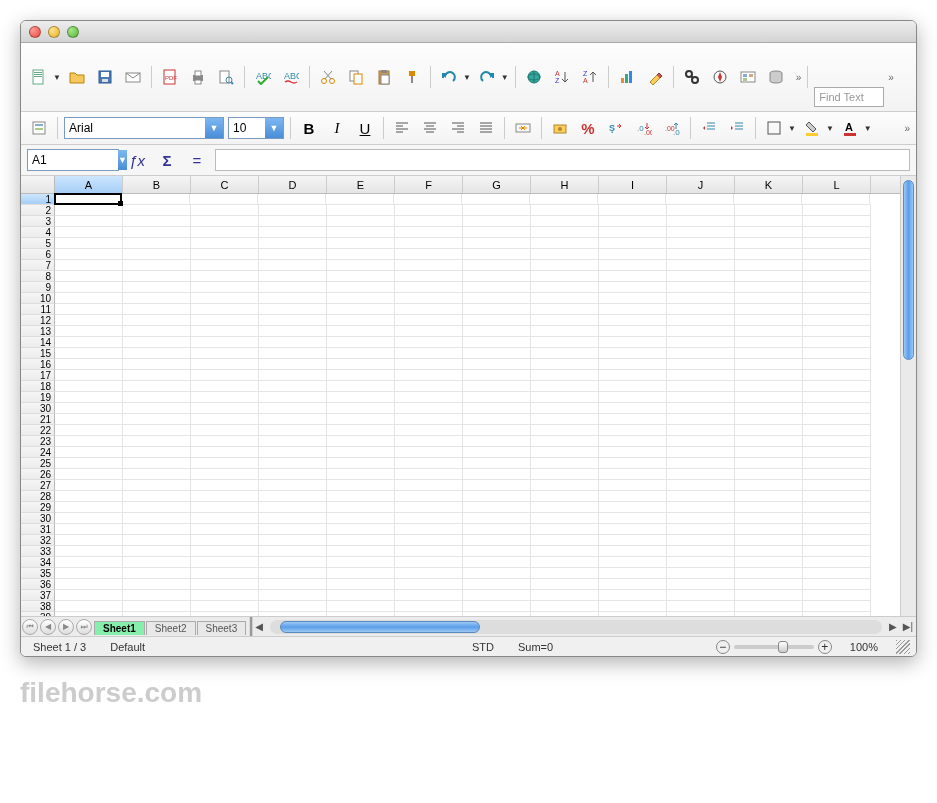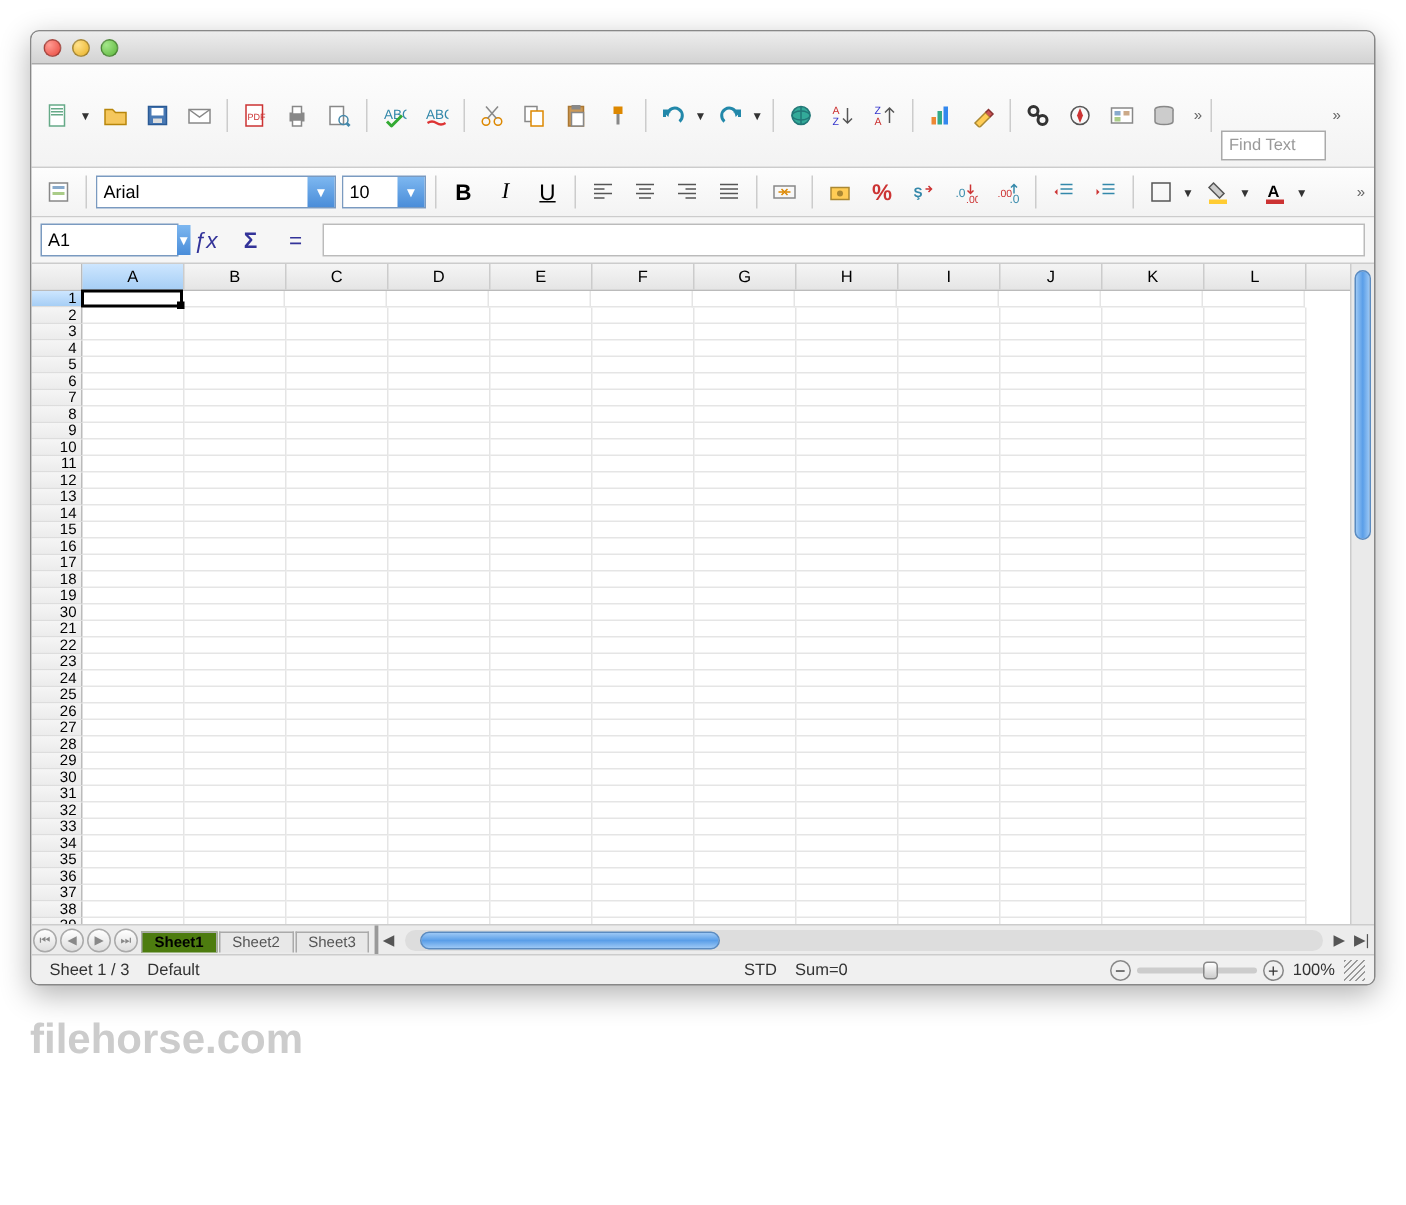--- a/index.html
+++ b/index.html
@@ -36,26 +36,26 @@
 .row-h.sel { background: linear-gradient(#cde6ff,#a6cef5); }
 .cell { width: 68px; border-right: 1px solid #e5e5e5; border-bottom: 1px solid #e5e5e5; }
 .cell.active { border: 2px solid #000; margin: -1px 0 0 -1px; position: relative; }
 .cell.active::after { content:""; position:absolute; right:-3px; bottom:-3px; width:5px; height:5px; background:#000; }
 .vscroll { width: 16px; background: #eaeaea; position: relative; border-left: 1px solid #ccc; }
 .vscroll-thumb { position: absolute; top: 4px; left: 2px; right: 2px; height: 180px; background: linear-gradient(to right,#9cc8f5,#5a9ee8,#9cc8f5); border-radius: 7px; border: 1px solid #5b8bc0; }
 .tabs-row { display: flex; align-items: center; height: 20px; background: #ececec; border-top: 1px solid #ccc; }
 .tab-nav { display: flex; }
 .tab-nav-btn { width: 16px; height: 16px; border: 1px solid #aaa; background: linear-gradient(#fff,#ddd); border-radius: 8px; margin: 0 1px; font-size: 8px; display: flex; align-items: center; justify-content: center; cursor: pointer; color: #888; }
 .sheet-tab { background: #fff; border: 1px solid #aaa; border-bottom: none; padding: 1px 8px; font-size: 10px; margin-left: 1px; cursor: pointer; position: relative; top: 1px; }
-.sheet-tab.active { font-weight: bold; background: #4d7c0f; }
+.sheet-tab.active { font-weight: bold; background: #86efac; }
 .sheet-tab.inactive { background: #e8e8e8; color: #555; }
 .hscroll-track { flex: 1; margin: 0 4px; background: #ddd; height: 14px; border-radius: 7px; position: relative; }
 .hscroll-thumb { position: absolute; left: 10px; top: 1px; width: 200px; height: 12px; background: linear-gradient(#9cc8f5,#5a9ee8,#9cc8f5); border-radius: 6px; border: 1px solid #5b8bc0; }
 .hscroll-arrow { font-size: 10px; color: #555; padding: 0 3px; cursor: pointer; }
-.status { display: flex; align-items: center; height: 20px; background: #f0f0f0; border-top: 1px solid #ccc; font-size: 11px; color: #333; padding: 0 6px; gap: 0; }
+.status { display: flex; align-items: center; height: 20px; background: #f0f0f0; border-top: 1px solid #ccc; font-size: 11px; color: #333; padding: 0 6px; gap: 12px; }
 .status-cell { padding: 0 6px; }
 .zoom-slider { display: flex; align-items: center; gap: 4px; }
 .slider-track { width: 80px; height: 4px; background: #ccc; position: relative; border-radius: 2px; }
 .slider-thumb { position: absolute; left: 44px; top: -4px; width: 10px; height: 12px; background: linear-gradient(#fff,#ccc); border: 1px solid #888; border-radius: 3px; }
 .watermark { margin: 10px 20px; font-size: 28px; font-weight: bold; color: #ccc; font-family: Arial, sans-serif; }
 svg { display: block; }
 .chev { font-size: 10px; color: #666; cursor: pointer; }
 </style>
 </head>
 <body>

